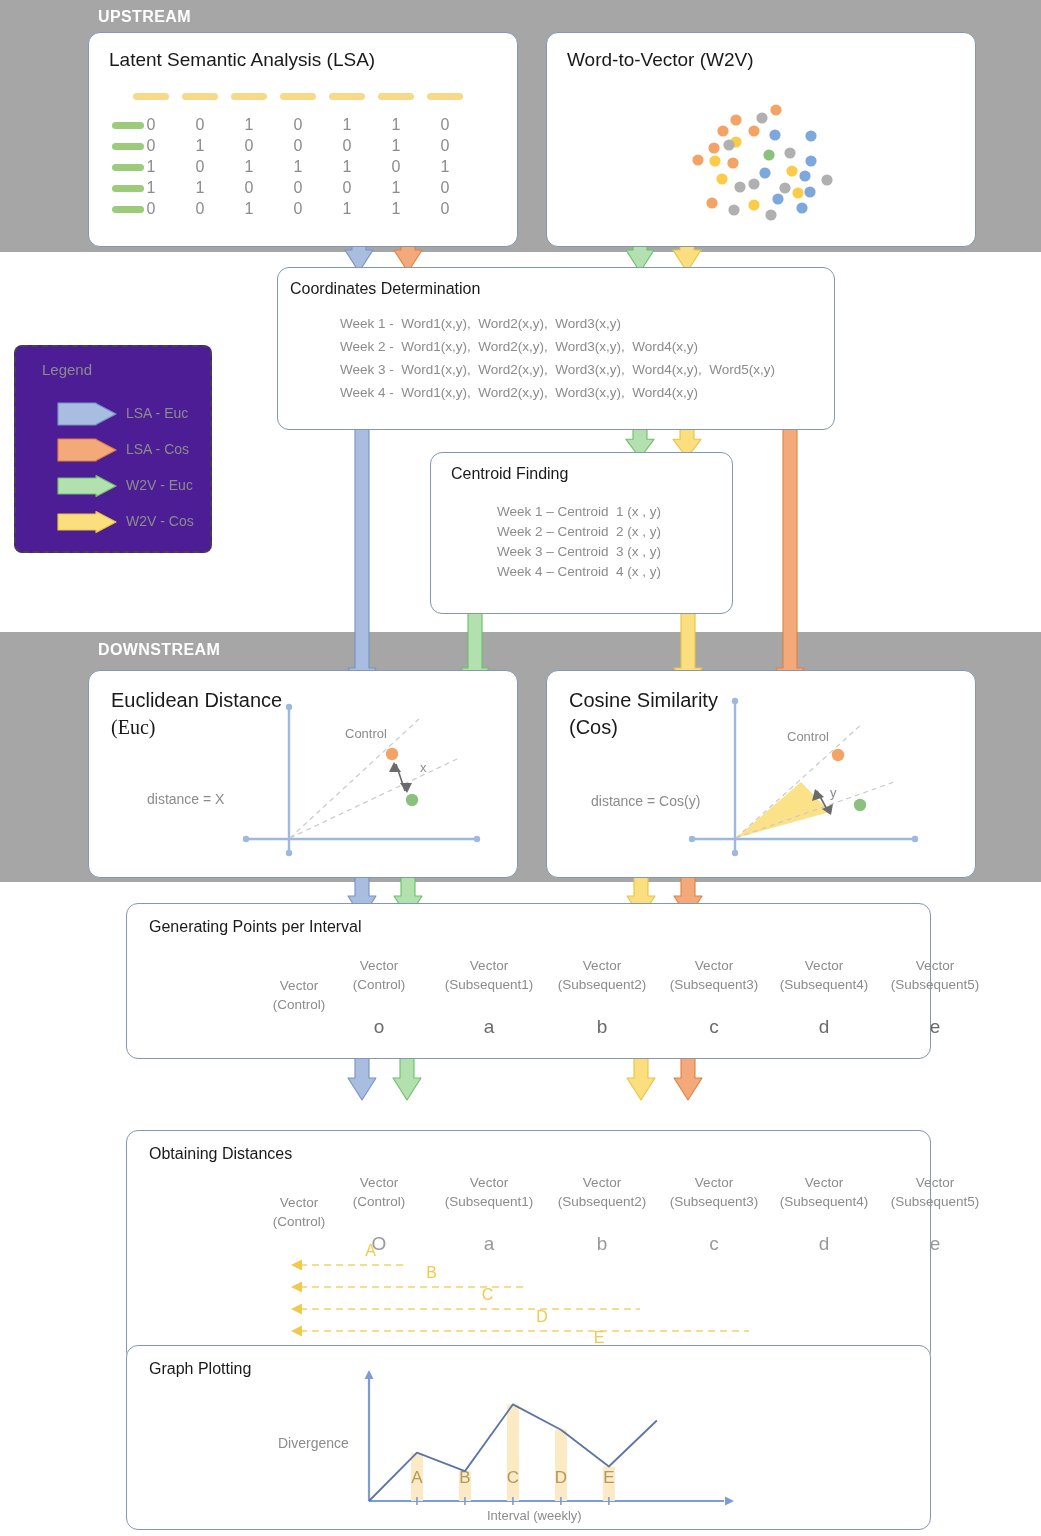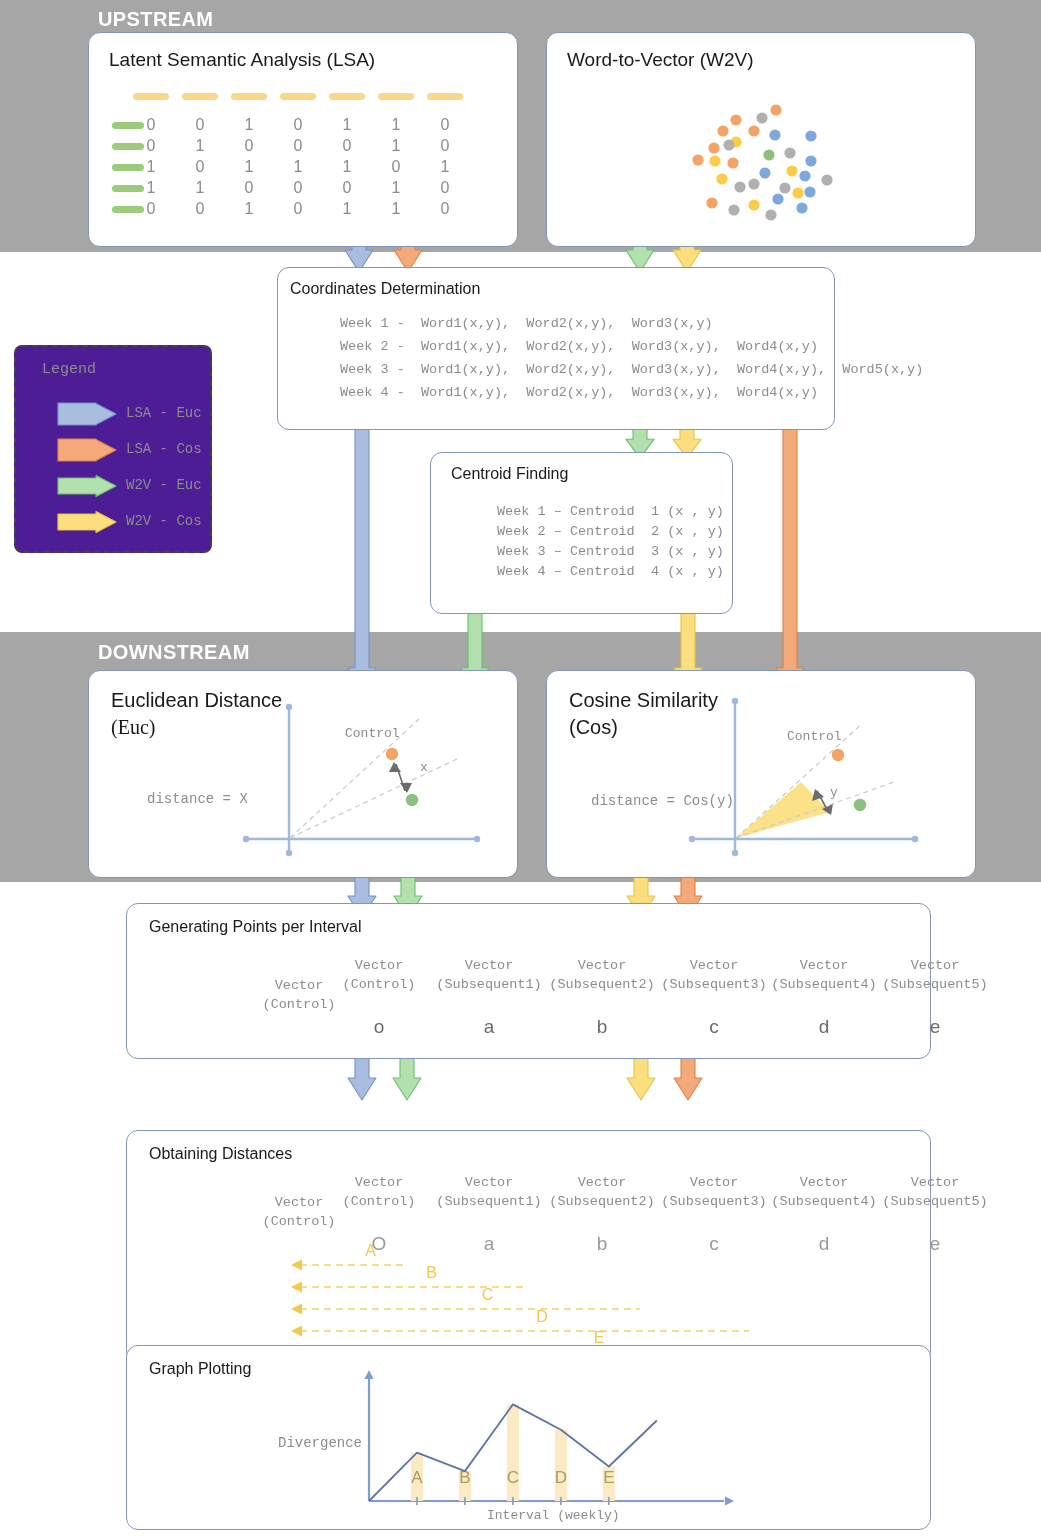--- a/index.html
+++ b/index.html
@@ -4,31 +4,31 @@
 <style>
   html,body{margin:0;padding:0;}
   body{
     width:1041px;height:1536px;position:relative;overflow:hidden;
     background:#ffffff;
     font-family:"Liberation Sans","DejaVu Sans",sans-serif;
     -webkit-font-smoothing:antialiased;
   }
   .band{position:absolute;left:0;width:1041px;background:#a6a6a6;}
   .band-label{
-    position:absolute;color:#ffffff;font-weight:bold;font-size:20px;
+    position:absolute;color:#ffffff;font-weight:bold;font-size:16px;
     letter-spacing:.4px;
   }
   .card{
     position:absolute;background:#ffffff;border:1px solid #8296b5;
     border-radius:12px;box-sizing:border-box;
   }
   .card-title{
     position:absolute;color:#1a1a1a;font-weight:400;
   }
-  .muted{color:#8c8c8c;font-family:Liberation Mono, monospace;}
+  .muted{color:#8c8c8c;}
   svg{position:absolute;left:0;top:0;overflow:visible;}
   .txt{position:absolute;white-space:pre;}
   .ctr{position:absolute;text-align:center;}
 </style>
 </head>
 <body>
 
 <div class="band" style="top:0;height:252px;"></div>
 <div class="band-label" style="left:98px;top:8px;">UPSTREAM</div>
 

